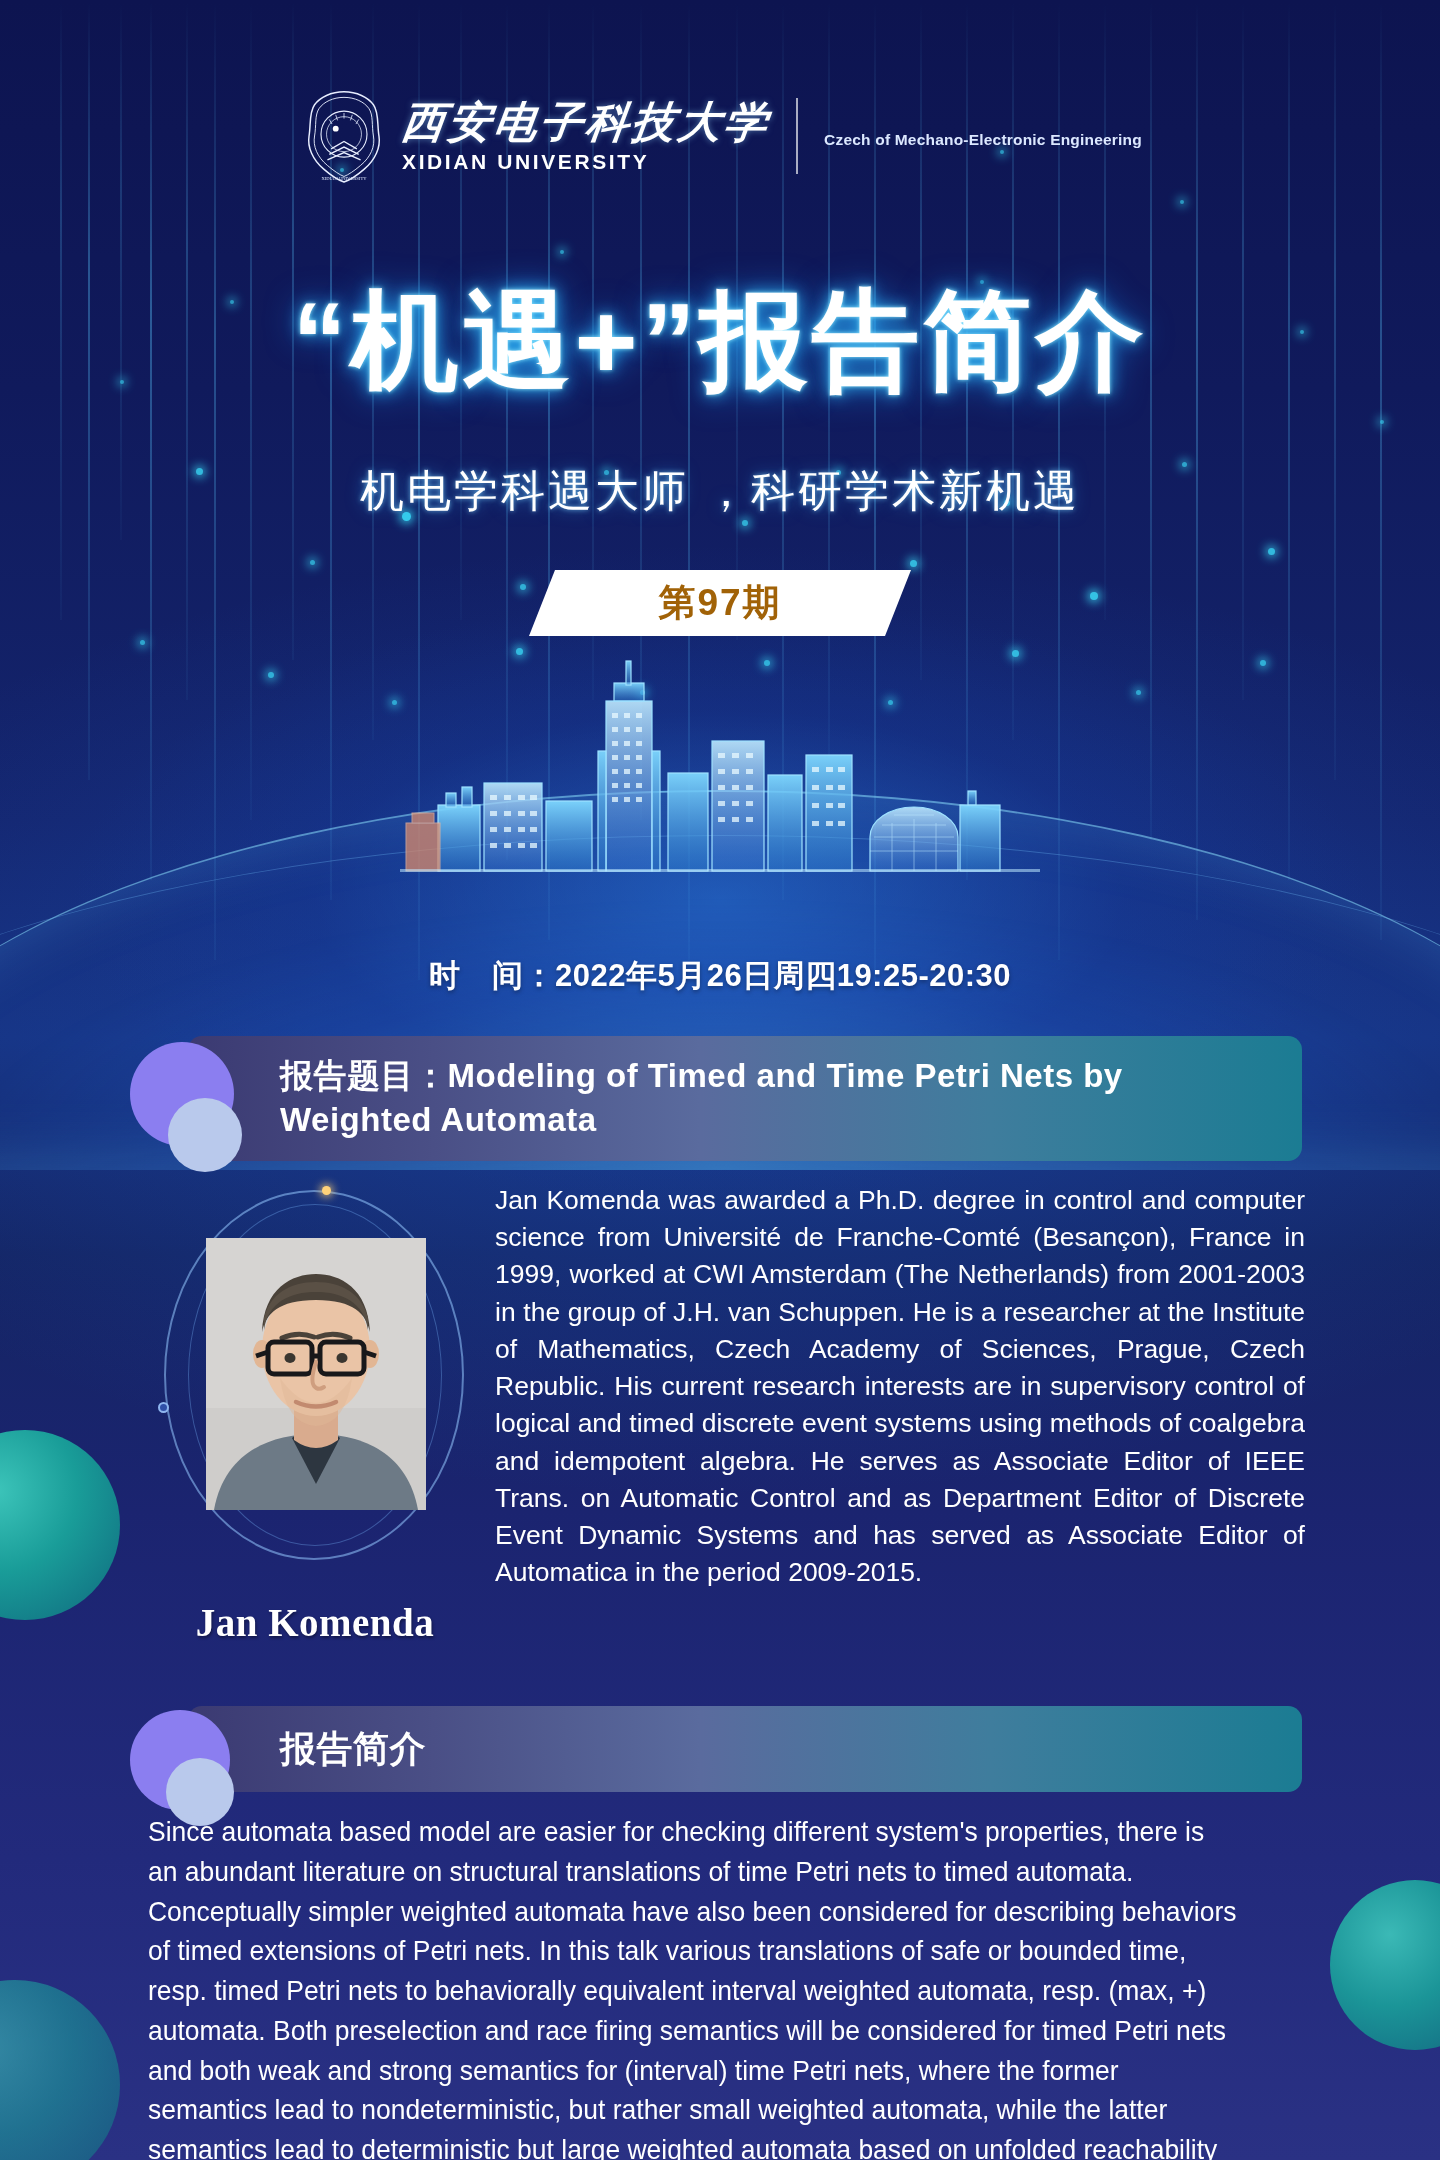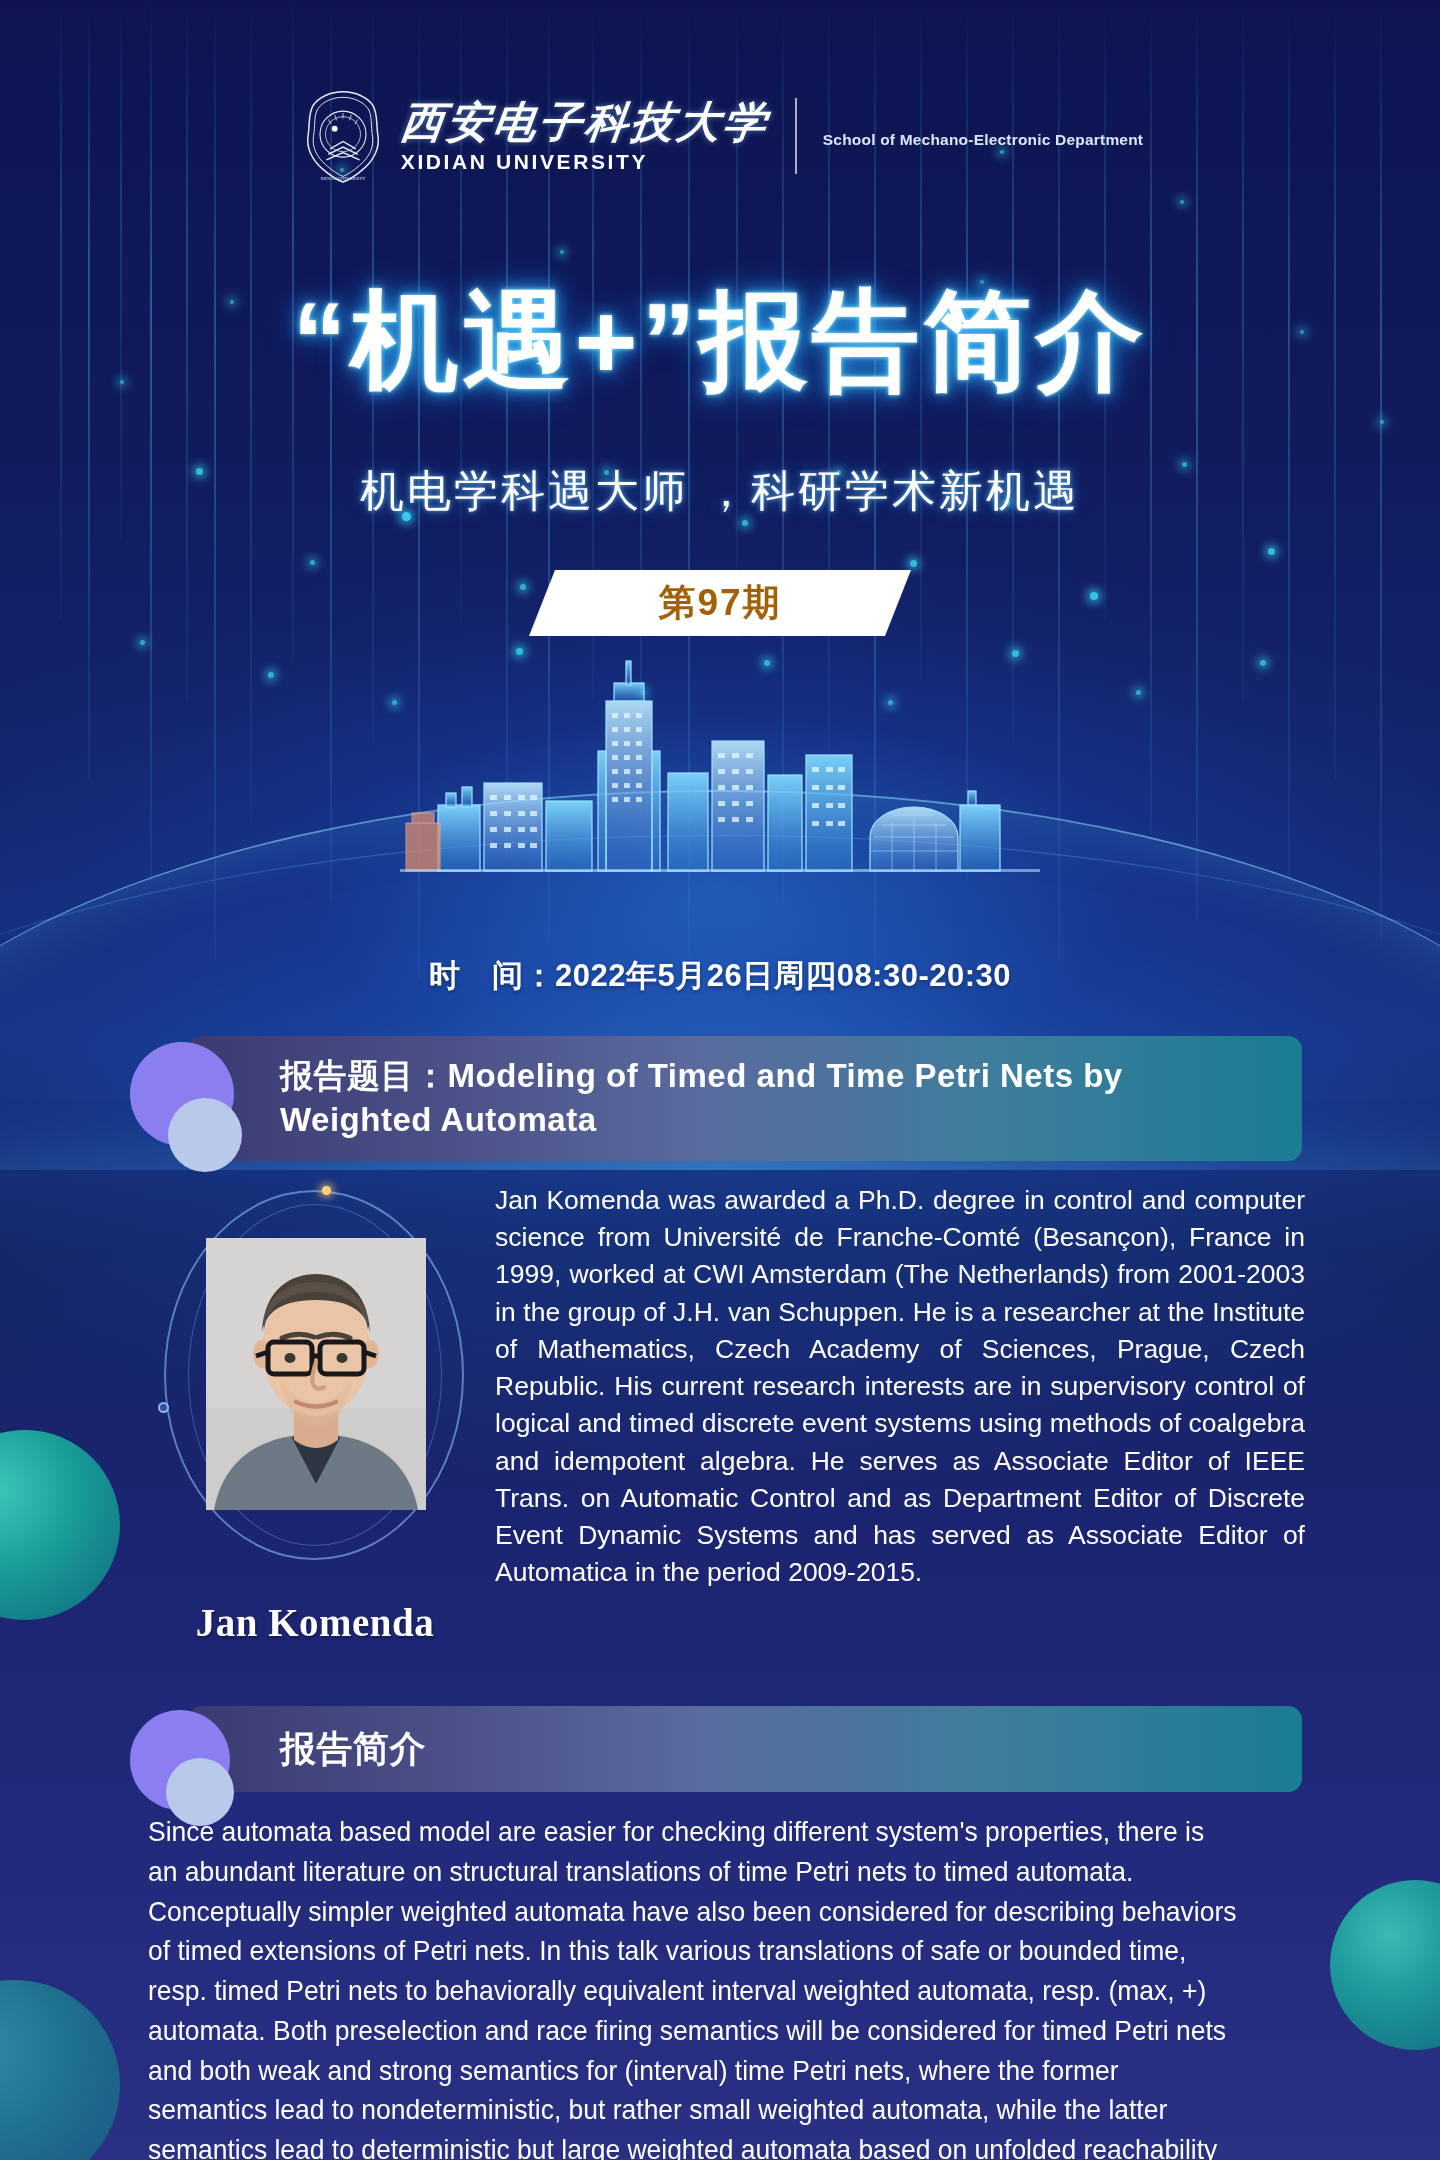--- a/index.html
+++ b/index.html
@@ -237,21 +237,21 @@
   </svg>
 
   <div>
     <div class="uni-cn">西安电子科技大学</div>
     <div class="uni-en">XIDIAN UNIVERSITY</div>
   </div>
 
   <div class="vdiv"></div>
 
   <div>
-    <div class="sch-en">School of Mechano-Electronic Department</div>
+    <div class="sch-en">Czech of Mechano-Electronic Engineering</div>
   </div>
 </div>
 
 <div id="maintitle">“机遇+”报告简介</div>
 <div id="subtitle">机电学科遇大师 ，科研学术新机遇</div>
 
 <div id="episode">
   <span>第97期</span>
 </div>
 
@@ -372,21 +372,21 @@
 
   <g fill="#d98a6b" opacity=".75" stroke="#f0b79c" stroke-width="1">
     <rect x="6" y="168" width="34" height="48"></rect>
     <rect x="12" y="158" width="22" height="10"></rect>
   </g>
 
   <rect x="0" y="214" width="640" height="3" fill="#bfe9ff" opacity=".55"></rect>
 </svg>
 
 <div id="infoline">
-  <div>时　间：2022年5月26日周四08:30-20:30</div>
+  <div>时　间：2022年5月26日周四19:25-20:30</div>
 </div>
 
 <div class="sec" id="sec-title">
   <div class="sec-circles">
     <div class="c-purple" style="left:0; top:6px; width:104px; height:104px;"></div>
     <div class="c-blue" style="left:38px; top:62px; width:74px; height:74px;"></div>
   </div>
   <div class="sec-bar">
     <div class="txt">报告题目：Modeling of Timed and Time Petri Nets by Weighted Automata</div>
   </div>

